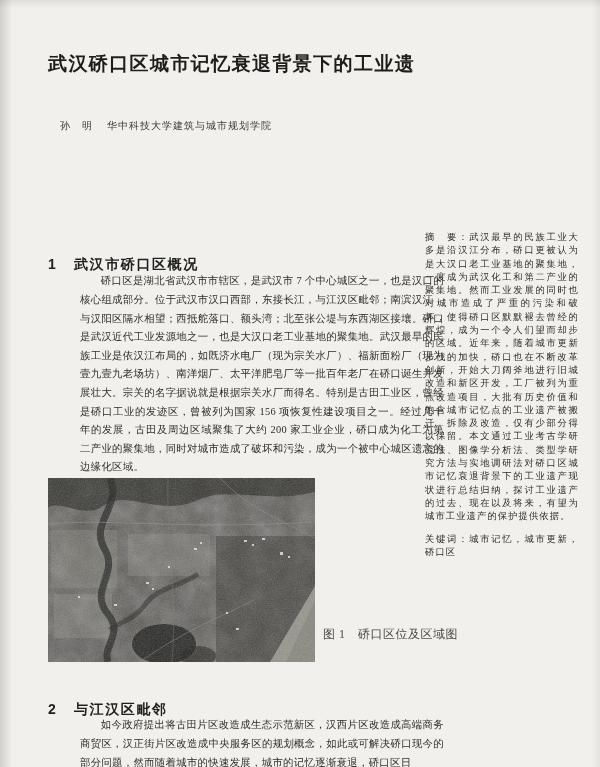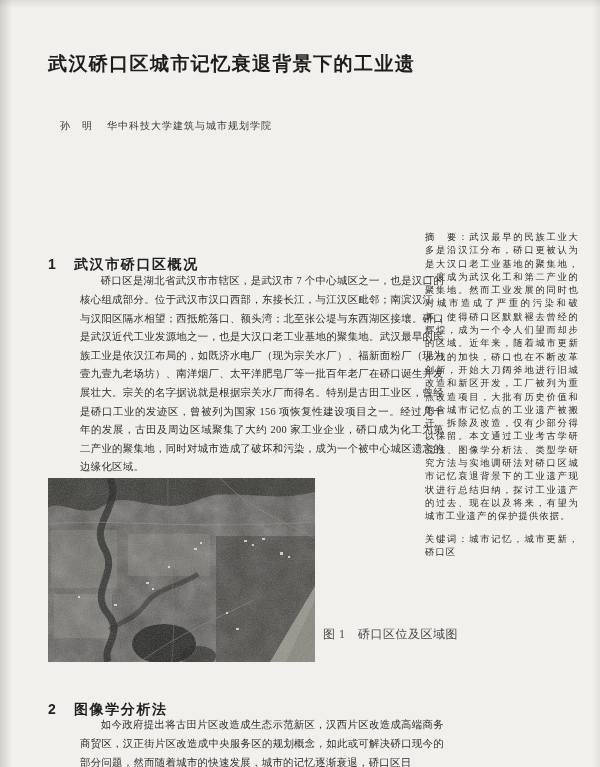--- a/index.html
+++ b/index.html
@@ -152,21 +152,21 @@
 
       <rect x="0" y="0" width="267" height="184" filter="url(#grain)" opacity="0.30"></rect>
     </svg>
   </div>
 
   <div class="fig-caption">
     <span class="cap-line">图 1　硚口区位及区域图</span>
   </div>
 
   <h2 class="sec-heading" id="sec2-heading">
-    <span class="num">2</span><span>图像学分析法</span>
+    <span class="num">2</span><span>与江汉区毗邻</span>
   </h2>
 
   <p class="body-para" id="sec2-para">如今政府提出将古田片区改造成生态示范新区，汉西片区改造成高端商务商贸区，汉正街片区改造成中央服务区的规划概念，如此或可解决硚口现今的部分问题，然而随着城市的快速发展，城市的记忆逐渐衰退，硚口区日</p>
 
   <aside class="sidebar">
     <p class="abstract"><b>摘　要：</b><span>武汉最早的民族工业大多是沿汉江分布，硚口更被认为是大汉口老工业基地的聚集地，一度成为武汉化工和第二产业的聚集地。然而工业发展的同时也对城市造成了严重的污染和破坏，使得硚口区默默褪去曾经的辉煌，成为一个令人们望而却步的区域。近年来，随着城市更新步伐的加快，硚口也在不断改革创新，开始大刀阔斧地进行旧城改造和新区开发，工厂被列为重点改造项目，大批有历史价值和饱含城市记忆点的工业遗产被搬迁、拆除及改造，仅有少部分得以保留。本文通过工业考古学研究法、图像学分析法、类型学研究方法与实地调研法对硚口区城市记忆衰退背景下的工业遗产现状进行总结归纳，探讨工业遗产的过去、现在以及将来，有望为城市工业遗产的保护提供依据。</span></p>
     <p class="kw"><b>关键词：</b><span>城市记忆，城市更新，硚口区</span></p>
   </aside>
 </div>
 

